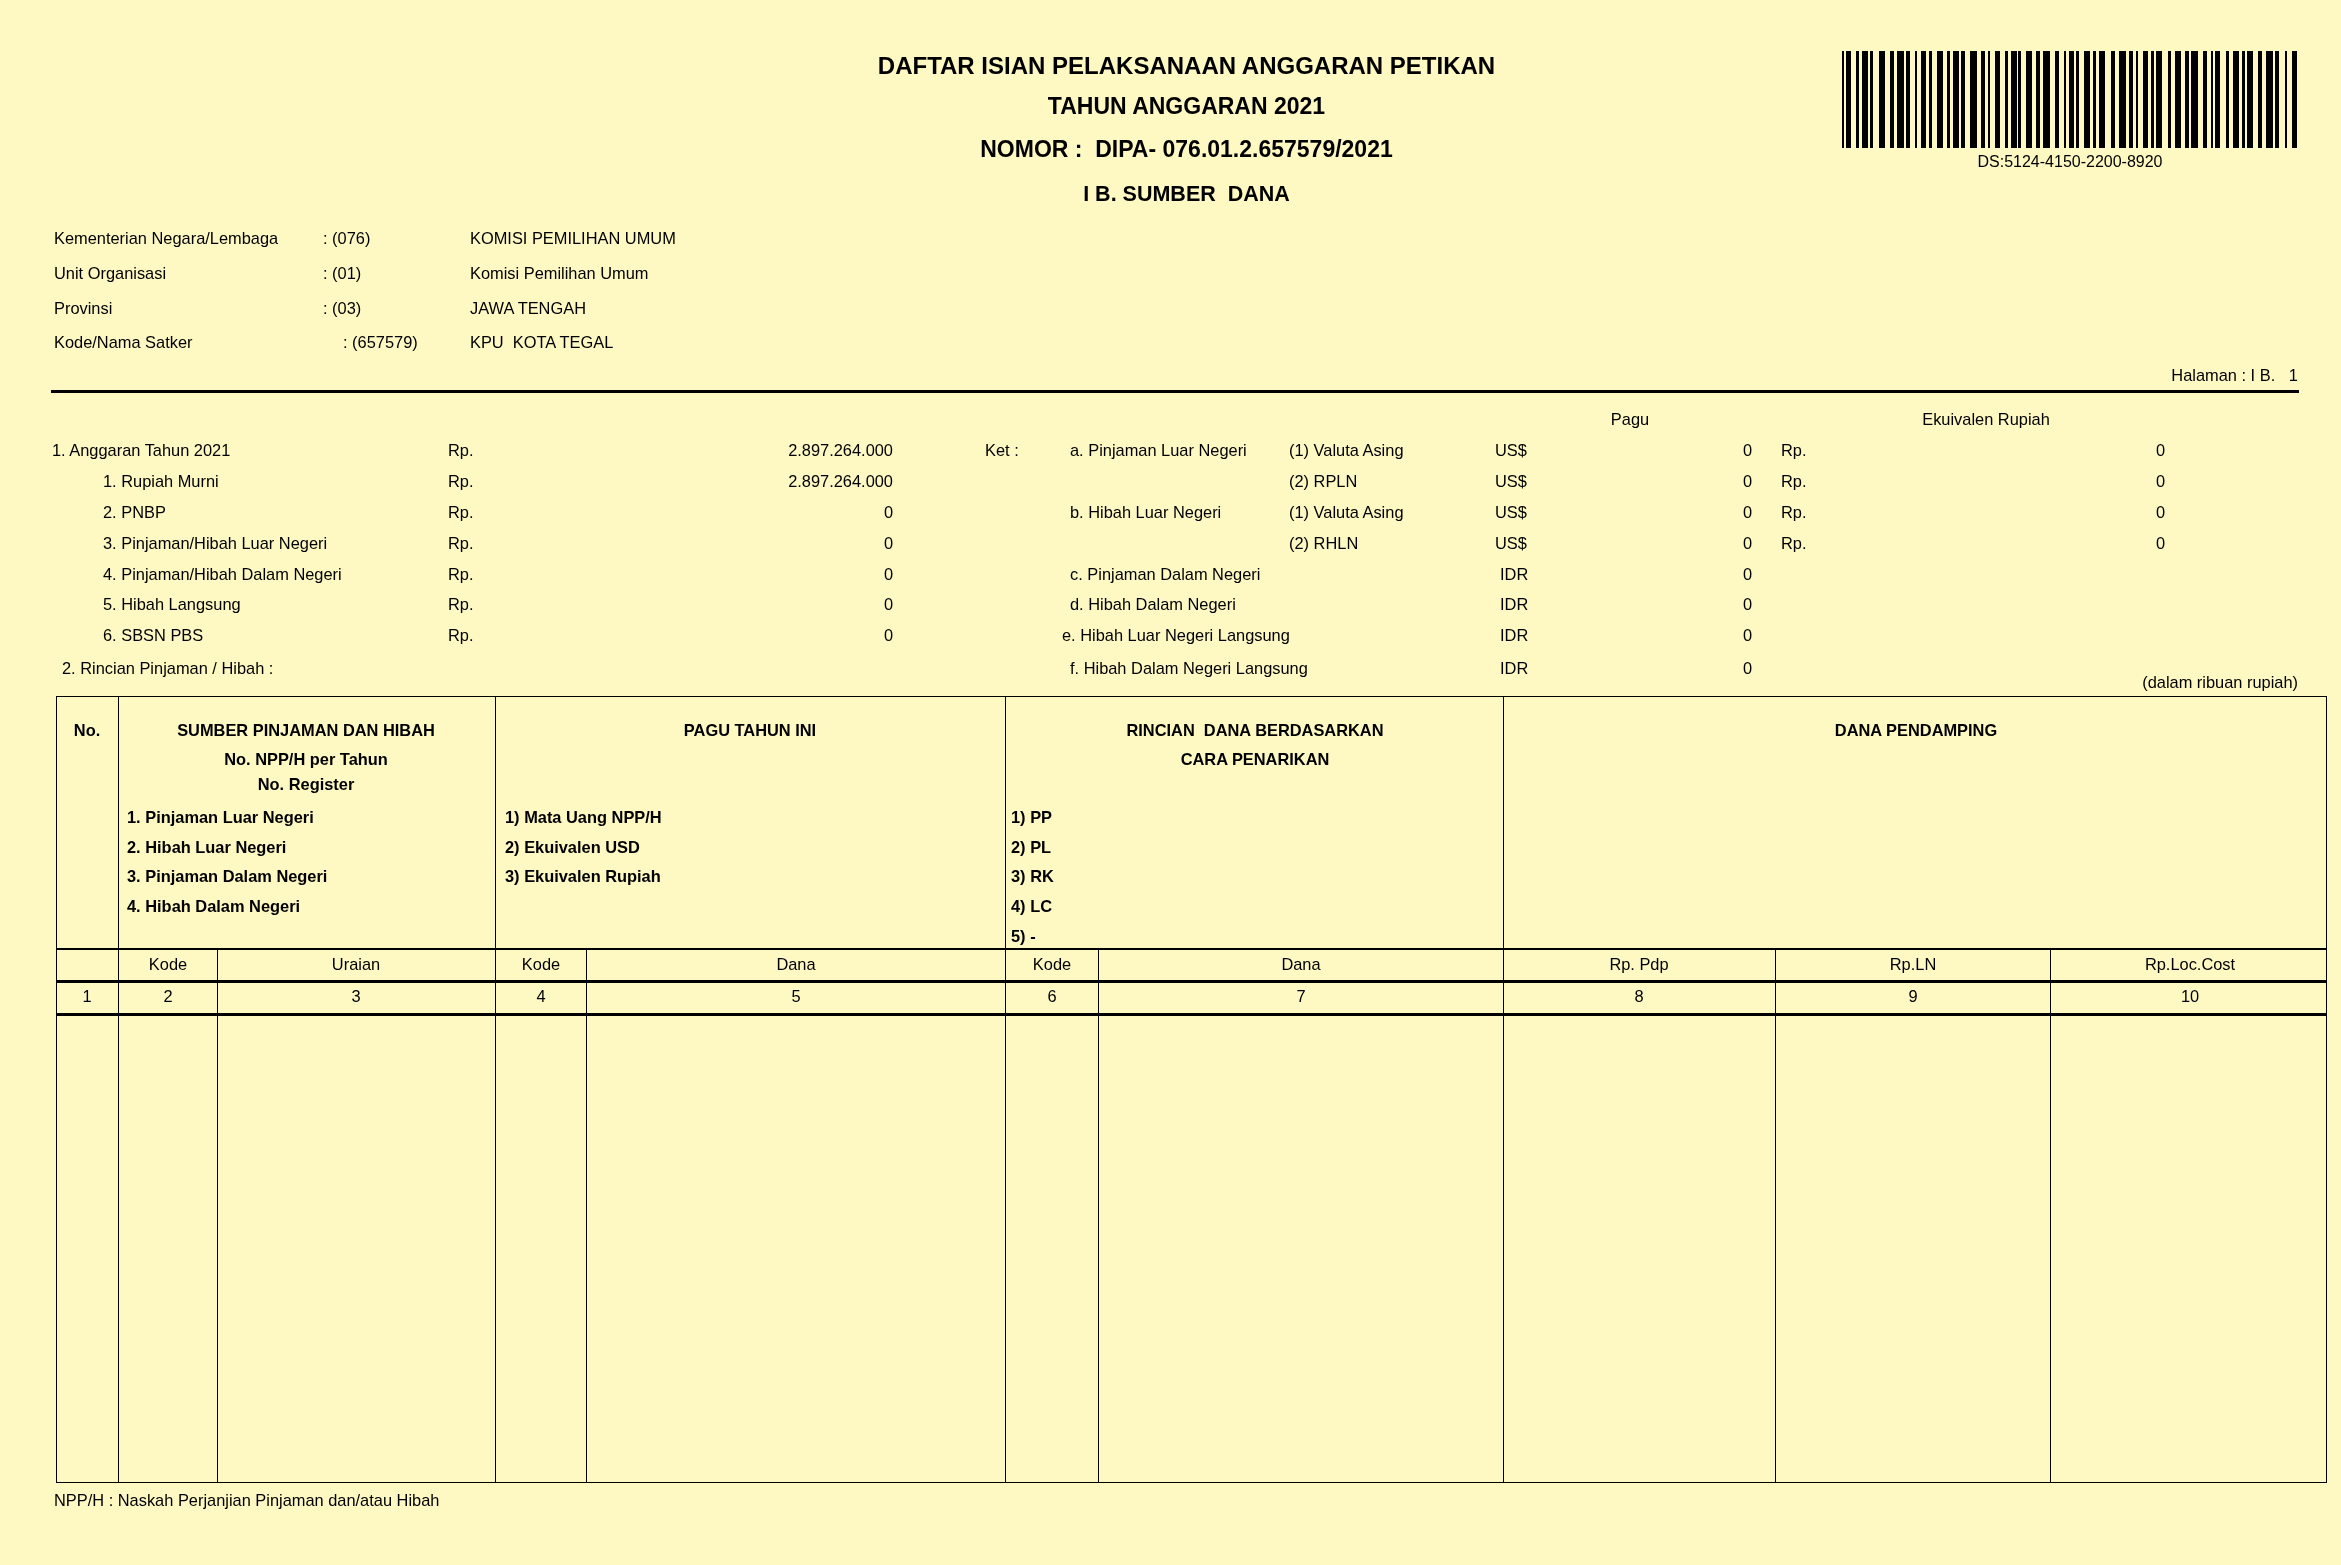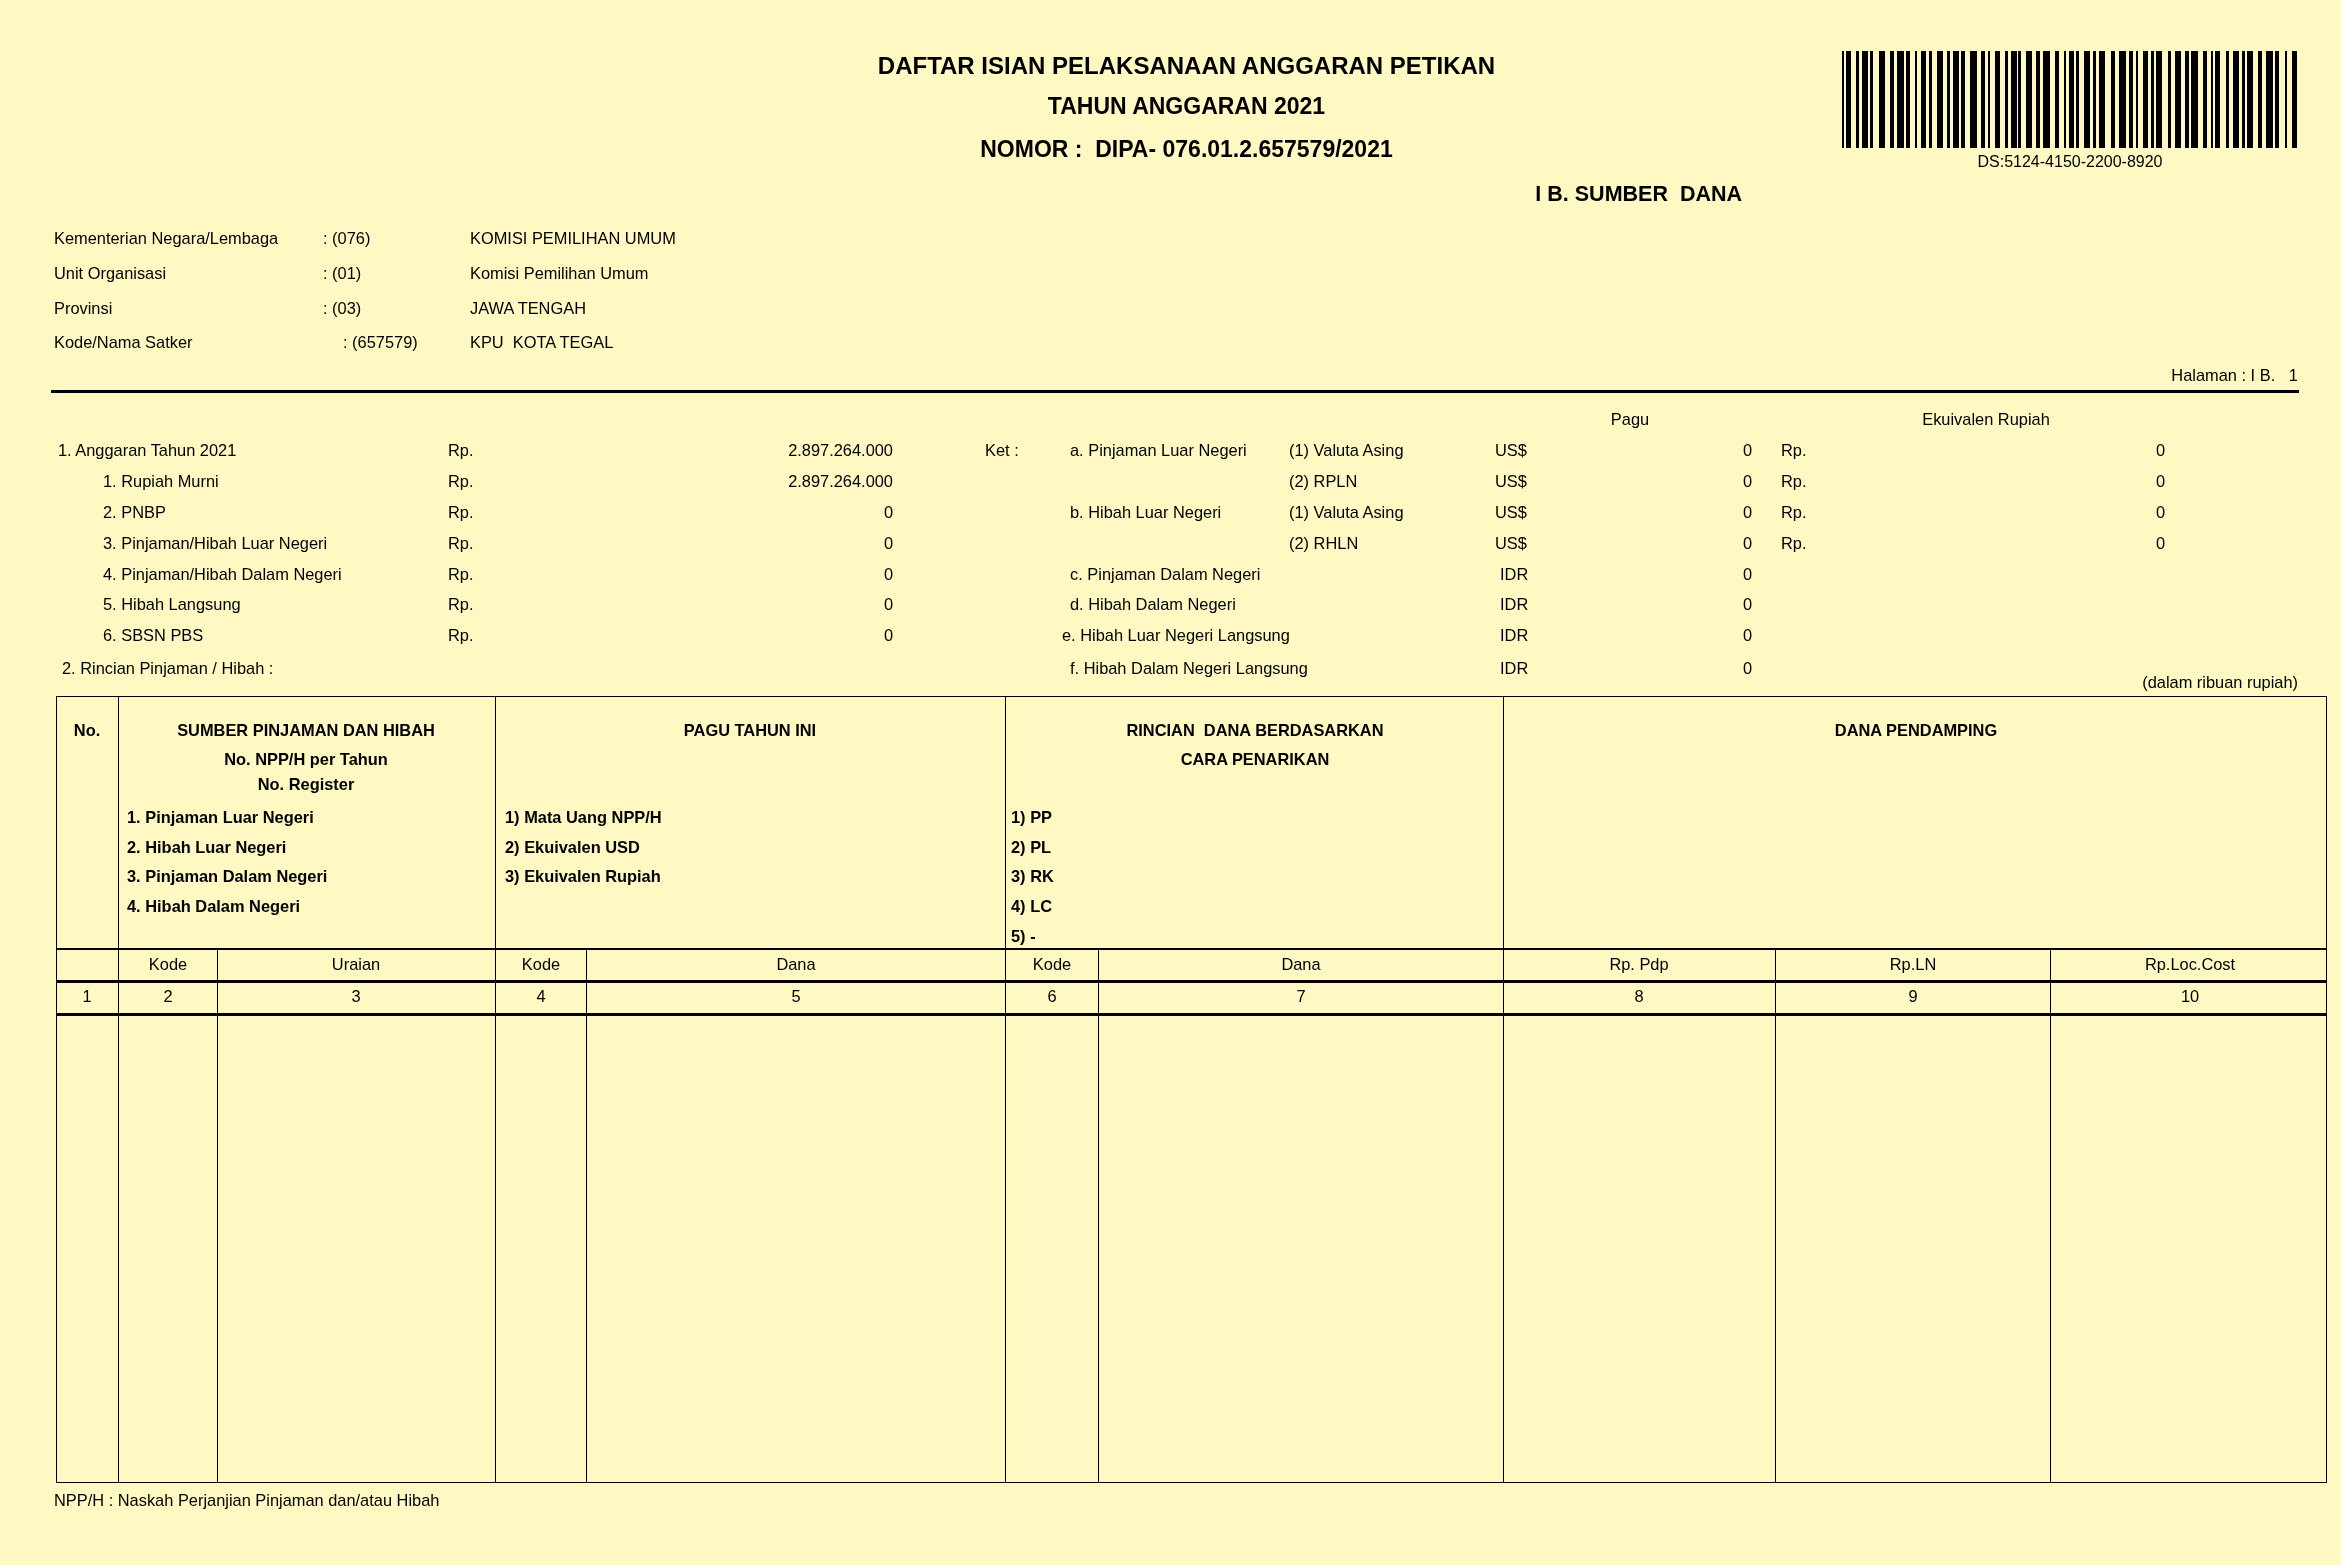--- a/index.html
+++ b/index.html
@@ -32,21 +32,21 @@
 </style>
 </head>
 <body>
 
 <div id="page">
 
   <div id="titleblock">
     <div class="abs f38 b ctr" style="left:0;top:52px;width:1111px;">DAFTAR ISIAN PELAKSANAAN ANGGARAN PETIKAN</div>
     <div class="abs f36 b ctr" style="left:0;top:93px;width:1111px;">TAHUN ANGGARAN 2021</div>
     <div class="abs f36 b ctr" style="left:0;top:136px;width:1111px;">NOMOR :  DIPA- 076.01.2.657579/2021</div>
-    <div class="abs f34 b ctr" style="left:0;top:182px;width:1111px;text-align:right;">I B. SUMBER  DANA</div>
+    <div class="abs f34 b ctr" style="left:0;top:182px;width:1111px;">I B. SUMBER  DANA</div>
   </div>
 
   <div id="barcode">
       <div class="bar" style="left: 0px; width: 1.9px;"></div>
       <div class="bar" style="left: 3.8px; width: 5px;"></div>
       <div class="bar" style="left: 14px; width: 2.5px;"></div>
       <div class="bar" style="left: 20px; width: 5.7px;"></div>
       <div class="bar" style="left: 28px; width: 3.2px;"></div>
       <div class="bar" style="left: 37px; width: 6.3px;"></div>
       <div class="bar" style="left: 48px; width: 3.8px;"></div>
@@ -120,21 +120,21 @@
     <div class="abs f26" style="left:470px;top:333px;">KPU  KOTA TEGAL</div>
   </div>
 
   <div class="abs f26 rgt" style="left:2014px;top:366px;width:284px;">Halaman : I B.   1</div>
   <div class="hline" style="left:51px;top:390px;width:2248px;height:2.5px;"></div>
 
   <div class="abs f26 ctr" style="left:1409px;top:410px;width:442px;">Pagu</div>
   <div class="abs f26 ctr" style="left:1765px;top:410px;width:442px;">Ekuivalen Rupiah</div>
 
   <div>
-    <div class="abs f26" style="left:58px;top:441px;">1. Anggaran Tahun 2021</div>
+    <div class="abs f26" style="left:52px;top:441px;">1. Anggaran Tahun 2021</div>
     <div class="abs f26" style="left:448px;top:441px;">Rp.</div>
     <div class="abs f26 rgt" style="left:609px;top:441px;width:284px;">2.897.264.000</div>
 
     <div class="abs f26" style="left:103px;top:472px;">1. Rupiah Murni</div>
     <div class="abs f26" style="left:448px;top:472px;">Rp.</div>
     <div class="abs f26 rgt" style="left:609px;top:472px;width:284px;">2.897.264.000</div>
 
     <div class="abs f26" style="left:103px;top:503px;">2. PNBP</div>
     <div class="abs f26" style="left:448px;top:503px;">Rp.</div>
     <div class="abs f26 rgt" style="left:609px;top:503px;width:284px;">0</div>

